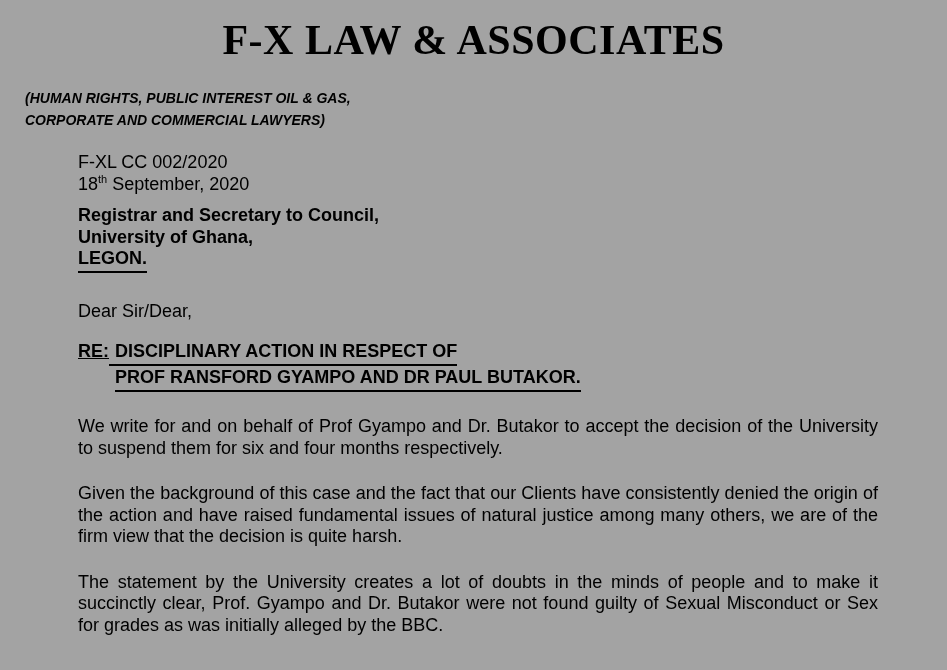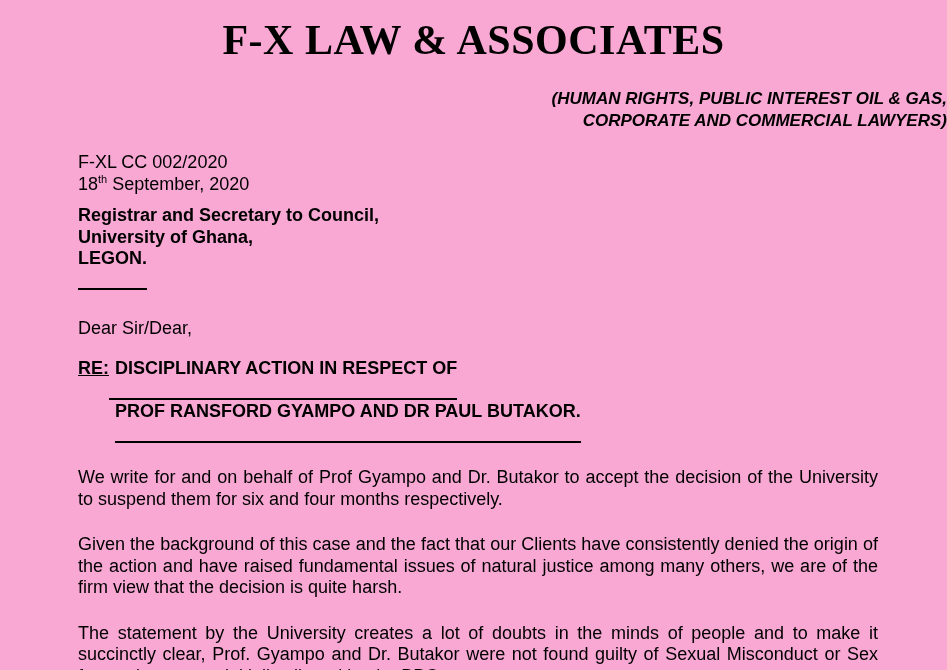--- a/index.html
+++ b/index.html
@@ -4,41 +4,42 @@
 <style>
   html, body {
     margin: 0;
     padding: 0;
     background: #ffffff;
   }
   .page {
     position: relative;
     width: 947px;
     height: 670px;
-    background: #f9a8d4;
+    background: #a3a3a3;
     color: #000000;
     font-family: "Liberation Sans", "DejaVu Sans", sans-serif;
     overflow: hidden;
   }
   .firm-name {
     padding-top: 15px;
     text-align: center;
     font-family: "Liberation Serif", "DejaVu Serif", serif;
     font-weight: 700;
     font-size: 42px;
     line-height: 50px;
     letter-spacing: 0.5px;
   }
   .tagline {
     margin-top: 23px;
-    text-align: right;
+    text-align: left;
     font-weight: 700;
     font-style: italic;
-    font-size: 17px;
+    font-size: 14px;
     line-height: 21.5px;
+    margin-left: 25px;
   }
   .body-col {
     padding: 0 69px 0 78px;
     font-size: 18px;
     line-height: 21.5px;
   }
   .ref-block { margin-top: 21px; }
   .ord {
     font-size: 11px;
     vertical-align: super;
@@ -51,21 +52,21 @@
   .salutation { margin-top: 28px; }
   .subject {
     margin-top: 18px;
     font-weight: 700;
     line-height: 23px;
     text-decoration: underline;
   }
   .u-line {
     display: inline-block;
     border-bottom: 2px solid #000000;
-    padding-bottom: 18px;
+    padding-bottom: 1px;
   }
   .subject .after-prefix { padding-left: 6px; }
   .subject .line2-indent { margin-left: 37px; }
   .para {
     margin: 24px 0 0 0;
     text-align: justify;
   }
 </style>
 </head>
 <body>

